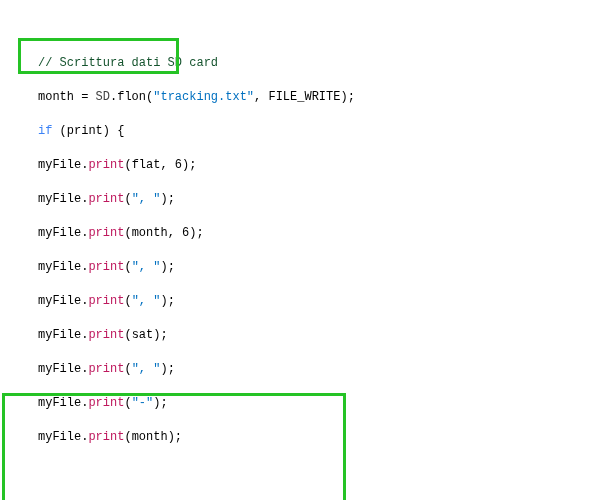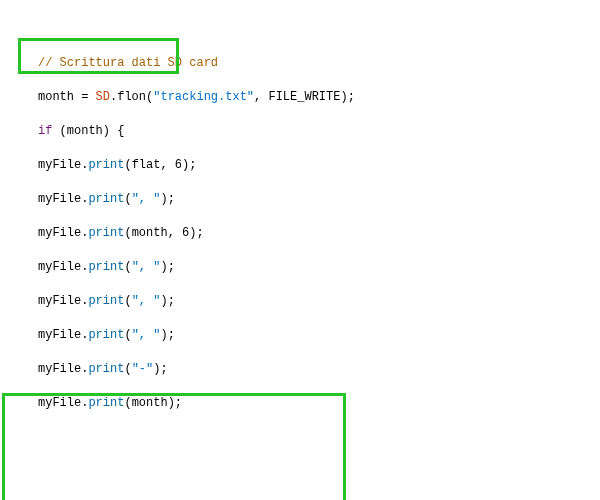--- a/index.html
+++ b/index.html
@@ -1,40 +1,41 @@
 <!DOCTYPE html>
 <html><head>
 <meta charset="utf-8">
 <style>
 html,body{margin:0;padding:0;width:600px;height:500px;background:#fff;font-family:"Courier New",monospace;font-size:12px;line-height:17px;color:#000;overflow:hidden}
 .code{position:relative;padding:4px 0 0 0;white-space:pre}
 .ln{display:block;height:17px}
 .i1{padding-left:38px}
-.comment{color:#a16207}
-.kw{color:#701a75}
-.sd{color:#c2410c}
-.fn{color:#0369a1}
+.comment{color:#14532d}
+.kw{color:#3b82f6}
+.sd{color:#404040}
+.fn{color:#be185d}
 .str{color:#0070c0}
 .box1{position:absolute;border:3px solid #25c325;left:18px;top:38px;width:155px;height:30px;pointer-events:none}
 .box2{position:absolute;border:3px solid #25c325;left:2px;top:393px;width:338px;height:104px;pointer-events:none}
 </style>
 </head>
 <body>
 
 <div class="code">
 <div class="box1"></div>
 <div class="box2"></div>
 <span class="ln i1"><span class="comment">// Scrittura dati SD card</span></span>
 <span class="ln i1"><span>month = </span><span class="sd">SD</span><span>.flon(</span><span class="str">"tracking.txt"</span><span>, FILE_WRITE);</span></span>
-<span class="ln i1"><span class="kw">if</span><span> (month) {</span></span>
+<span class="ln i1"><span class="kw">if</span><span> (print) {</span></span>
 <span class="ln i1"><span>myFile.</span><span class="fn">print</span><span>(flat, </span><span>6</span><span>);</span></span>
 <span class="ln i1"><span>myFile.</span><span class="fn">print</span><span>(</span><span class="str">", "</span><span>);</span></span>
 <span class="ln i1"><span>myFile.</span><span class="fn">print</span><span>(month, </span><span>6</span><span>);</span></span>
 <span class="ln i1"><span>myFile.</span><span class="fn">print</span><span>(</span><span class="str">", "</span><span>);</span></span>
 <span class="ln i1"><span>myFile.</span><span class="fn">print</span><span>(</span><span class="str">", "</span><span>);</span></span>
+<span class="ln i1"><span>myFile.</span><span class="fn">print</span><span>(sat);</span></span>
 <span class="ln i1"><span>myFile.</span><span class="fn">print</span><span>(</span><span class="str">", "</span><span>);</span></span>
 <span class="ln i1"><span>myFile.</span><span class="fn">print</span><span>(</span><span class="str">"-"</span><span>);</span></span>
 <span class="ln i1"><span>myFile.</span><span class="fn">print</span><span>(month);</span></span>
 
 
 
 
 
 
 

